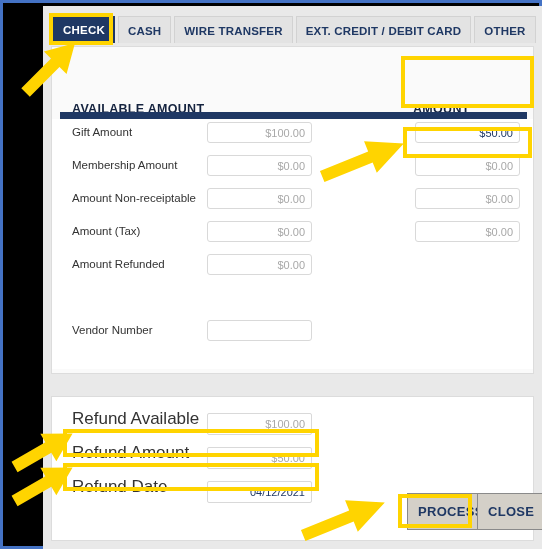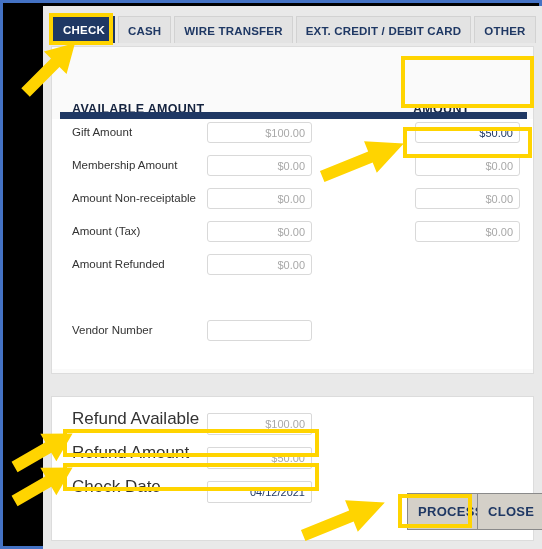--- a/index.html
+++ b/index.html
@@ -231,21 +231,21 @@
     <div id="panel-bottom">
       <div class="brow" style="top:12px;">
         <div class="blbl">Refund Available</div>
         <input class="binp" readonly="" value="$100.00" style="">
       </div>
       <div class="brow" style="top:46px;">
         <div class="blbl">Refund Amount</div>
         <input class="binp" value="$50.00" style="">
       </div>
       <div class="brow" style="top:80px;">
-        <div class="blbl">Check Date</div>
+        <div class="blbl">Refund Date</div>
         <input class="binp dark" value="04/12/2021" style="">
       </div>
 
       <button class="btn" id="btn-process">PROCESS</button>
       <button class="btn" id="btn-close">CLOSE</button>
     </div>
 
     <div id="bottomstrip"></div>
   </div>
 

